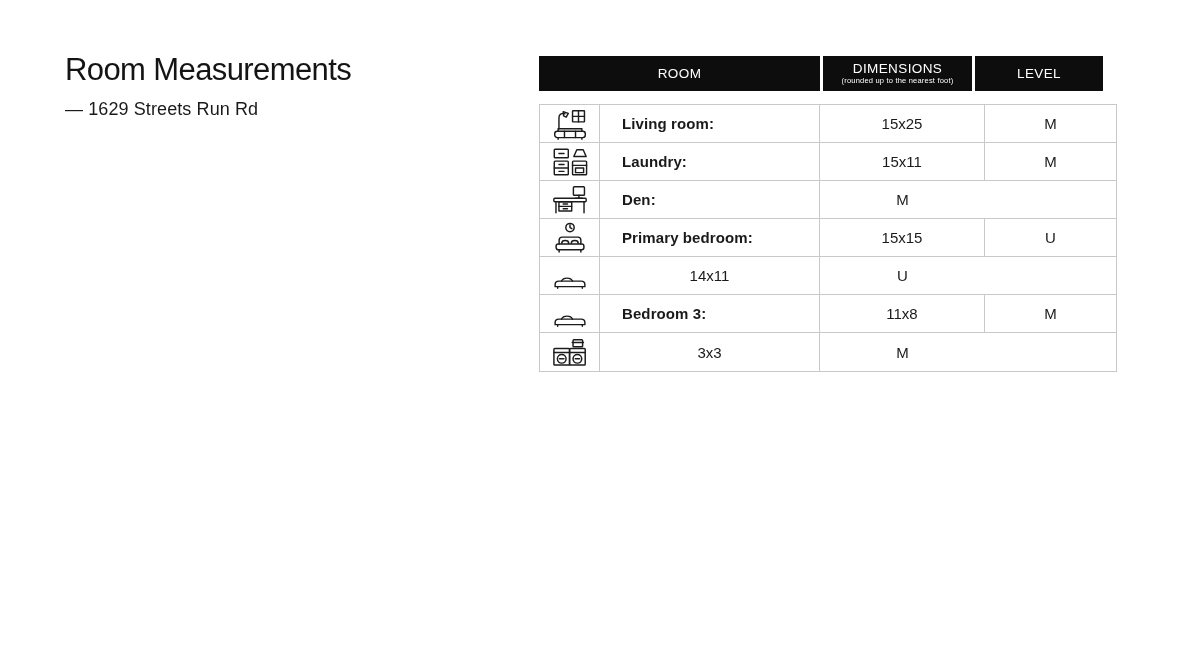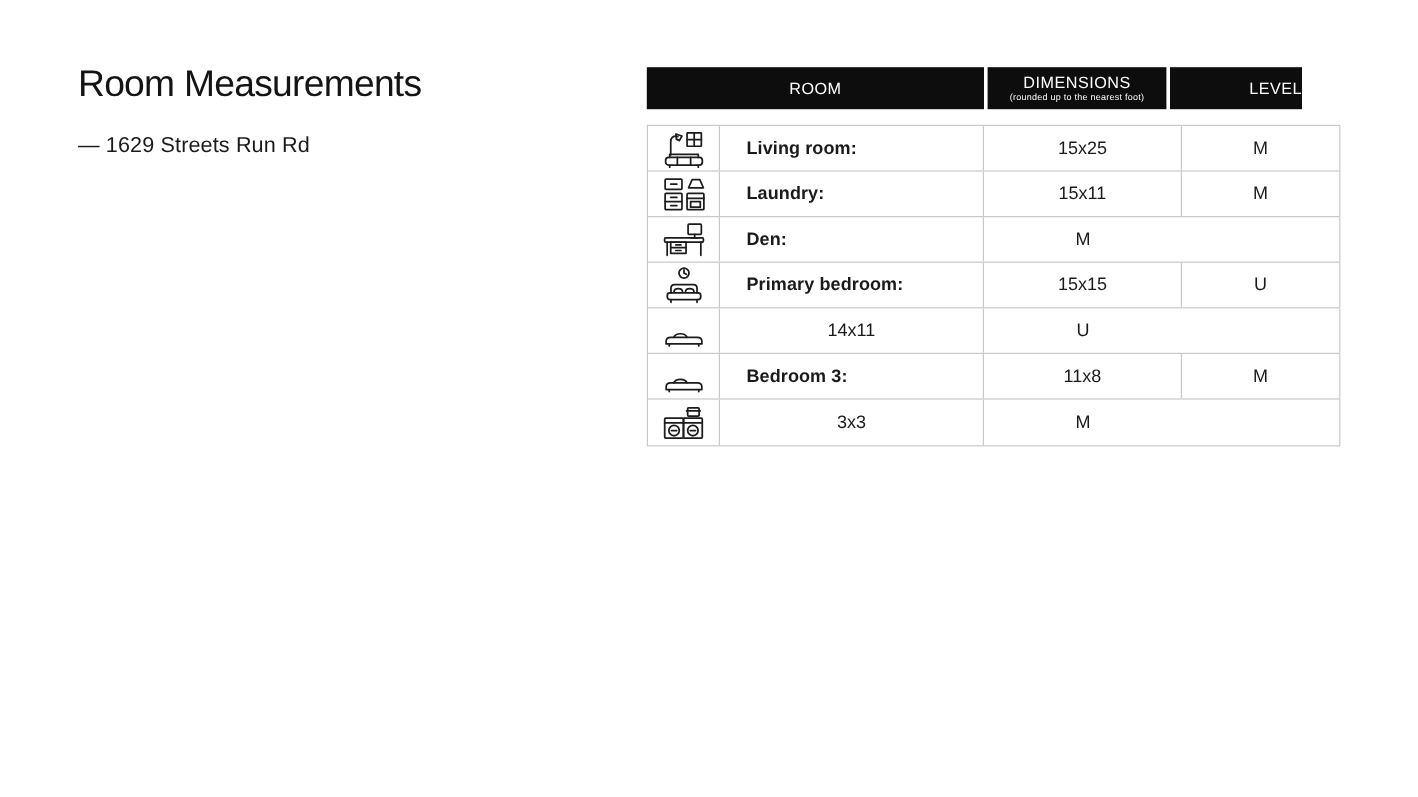--- a/index.html
+++ b/index.html
@@ -3,30 +3,30 @@
 <meta charset="utf-8">
 <style>
   * { margin:0; padding:0; box-sizing:border-box; }
   html,body { width:1182px; height:664px; background:#ffffff;
     font-family:"Liberation Sans", sans-serif; color:#1a1a1a; overflow:hidden; }
   .canvas { position:relative; width:1182px; height:664px; background:#fff; }
 
   
   .title-block { position:absolute; left:65px; top:53px; }
   .page-title { font-size:31px; font-weight:normal; letter-spacing:-0.6px; color:#141414; line-height:1.1; }
-  .page-subtitle { font-size:18px; font-weight:normal; color:#1a1a1a; margin-top:24px; letter-spacing:0.1px; }
+  .page-subtitle { font-size:18px; font-weight:normal; color:#1a1a1a; margin-top:12px; letter-spacing:0.1px; }
 
   
   .table-wrap { position:absolute; left:539px; top:56px; width:578px; }
   .thead { display:flex; gap:3px; height:35px; }
   .th { background:#0d0d0d; color:#ffffff; display:flex; flex-direction:column;
         align-items:center; justify-content:center; line-height:1.15; }
   .th-room  { width:281px; }
   .th-dims  { width:149px; }
-  .th-level { width:110px;align-items:flex-end; }
+  .th-level { width:128px; }
   .th-label { font-size:13.5px; letter-spacing:0.4px; }
   .th-note  { font-size:7.5px; letter-spacing:0.2px; margin-top:1px; }
 
   .tbody { margin-top:13px; border:1px solid #c9c9c9; background:#fff; }
   .trow { display:grid; grid-template-columns:60px 220px 165px 131px; height:38px;
           border-bottom:1px solid #c9c9c9; }
   .trow:last-child { border-bottom:none; }
   .cell { display:flex; align-items:center; justify-content:center;
           border-right:1px solid #c9c9c9; font-size:15px; }
   .cell:last-child { border-right:none; }

